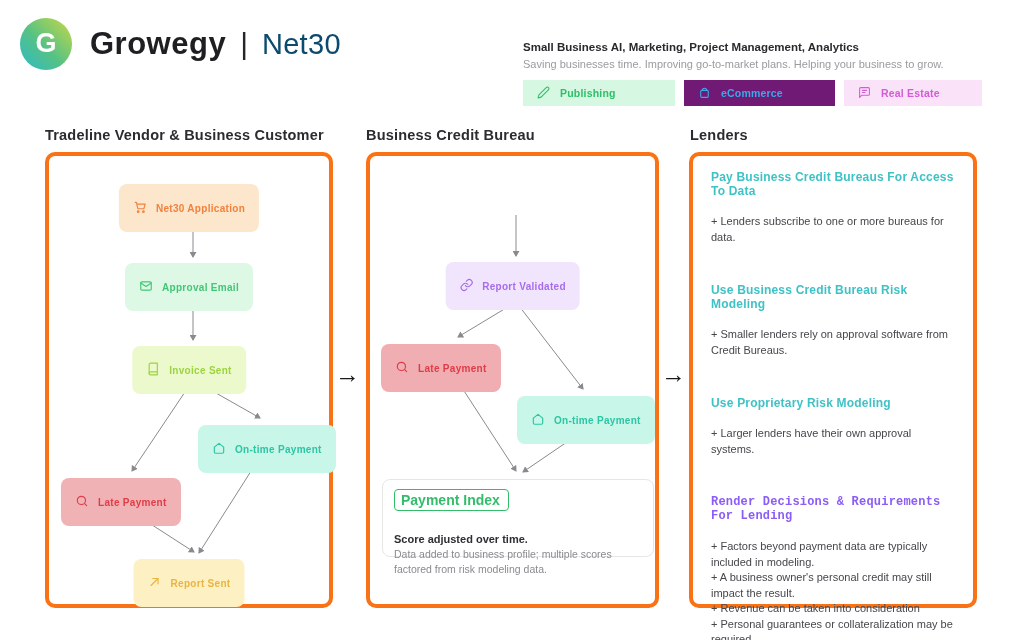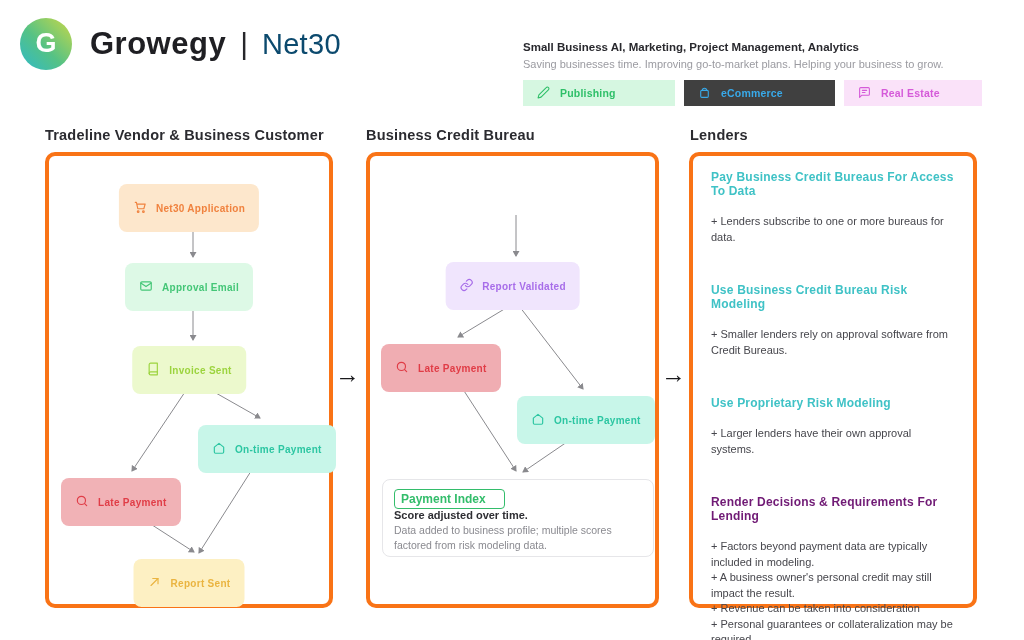--- a/index.html
+++ b/index.html
@@ -43,23 +43,23 @@
           align-items:center; gap:9px; padding:0 14px; font-size:10px; font-weight:bold;
           letter-spacing:.3px; white-space:nowrap; }
   .node svg { width:14px; height:14px; flex:0 0 auto; }
   .node.centered { left:50%; transform:translateX(-50%); }
 
   .arrows-svg { position:absolute; left:0; top:0; pointer-events:none; }
 
   
   .pi-card { position:absolute; left:12px; top:323px; width:272px; height:78px;
              border:1px solid #e6e6e9; border-radius:8px; background:#fff; padding:9px 11px; }
-  .pi-badge { display:inline-block; font-size:12px; font-weight:bold; color:#33bd6b;
-              border:1px solid #33bd6b; border-radius:4px; padding:2px 18px 2px 6px; }
-  .pi-title { font-size:11px; font-weight:bold; color:#2e2e33; margin-top:0; }
+  .pi-badge { display:inline-block; font-size:14px; font-weight:bold; color:#33bd6b;
+              border:1px solid #33bd6b; border-radius:4px; padding:2px 8px 2px 6px; }
+  .pi-title { font-size:11px; font-weight:bold; color:#2e2e33; margin-top:22px; }
   .pi-body { font-size:10.5px; color:#8a8a90; line-height:1.45; margin-top:2px; }
 
   
   .lender-section { margin-bottom:38px; }
   .lender-heading { font-size:12px; font-weight:bold; letter-spacing:.2px; margin-bottom:16px; }
   .lender-bullet { font-size:11px; color:#46464c; line-height:15.5px; }
 </style>
 </head>
 <body>
 
@@ -77,21 +77,21 @@
   <div class="subtitle">Saving businesses time. Improving go-to-market plans. Helping your business to grow.</div>
   <div class="tags">
     <div class="tag" style="background: rgb(214, 247, 225); color: rgb(46, 191, 104);">
       <span>
         <svg viewBox="0 0 24 24" fill="none" stroke="currentColor" stroke-width="2" stroke-linecap="round" stroke-linejoin="round" width="13" height="13">
             <path d="M17 3a2.85 2.83 0 1 1 4 4L7.5 20.5 2 22l1.5-5.5Z"></path>
           </svg>
       </span>
       <span>Publishing</span>
     </div>
-    <div class="tag" style="background: #404040; color: rgb(56, 169, 233);">
+    <div class="tag" style="background: #701a75; color: rgb(56, 169, 233);">
       <span>
         <svg viewBox="0 0 24 24" fill="none" stroke="currentColor" stroke-width="2" stroke-linecap="round" stroke-linejoin="round" width="13" height="13">
             <rect x="5" y="8" width="14" height="13" rx="2"></rect>
             <path d="M8 8a4 4 0 0 1 8 0"></path>
           </svg>
       </span>
       <span>eCommerce</span>
     </div>
     <div class="tag" style="background: rgb(250, 226, 249); color: rgb(213, 90, 217);">
       <span>
@@ -250,20 +250,20 @@
     <div class="lender-heading" style="color: rgb(63, 194, 198);">Use Business Credit Bureau Risk Modeling</div>
     <div class="lender-bullet">+  Smaller lenders rely on approval software from Credit Bureaus.</div>
   </div>
 
   <div class="lender-section">
     <div class="lender-heading" style="color: rgb(63, 194, 198);">Use Proprietary Risk Modeling</div>
     <div class="lender-bullet">+  Larger lenders have their own approval systems.</div>
   </div>
 
   <div class="lender-section">
-    <div class="lender-heading" style="color: #701a75;">Render Decisions &amp; Requirements For Lending</div>
+    <div class="lender-heading" style="color: #8b5cf6; font-family: Liberation Mono, monospace;">Render Decisions &amp; Requirements For Lending</div>
     <div class="lender-bullet">+ Factors beyond payment data are typically included in modeling.</div>
     <div class="lender-bullet">+ A business owner's personal credit may still impact the result.</div>
     <div class="lender-bullet">+ Revenue can be taken into consideration</div>
     <div class="lender-bullet">+ Personal guarantees or collateralization may be required.</div>
   </div>
 
 </div>
 
 </body></html>

